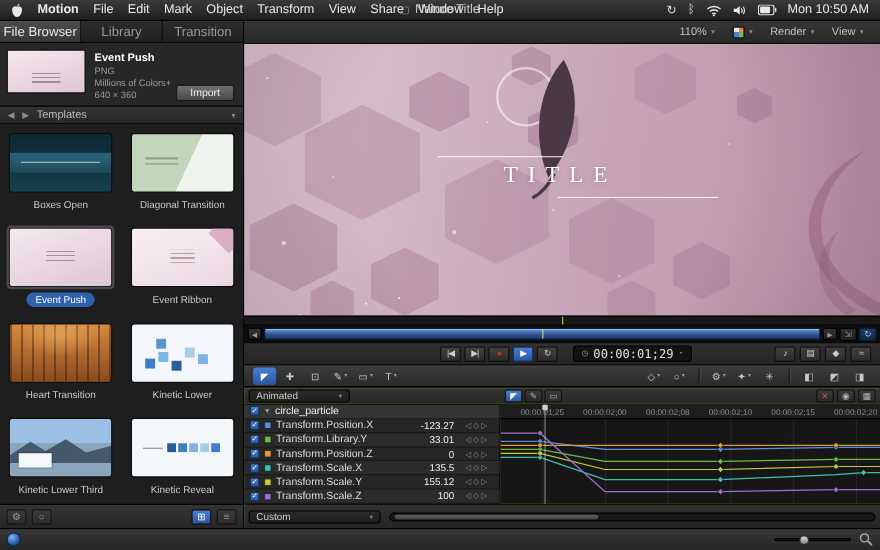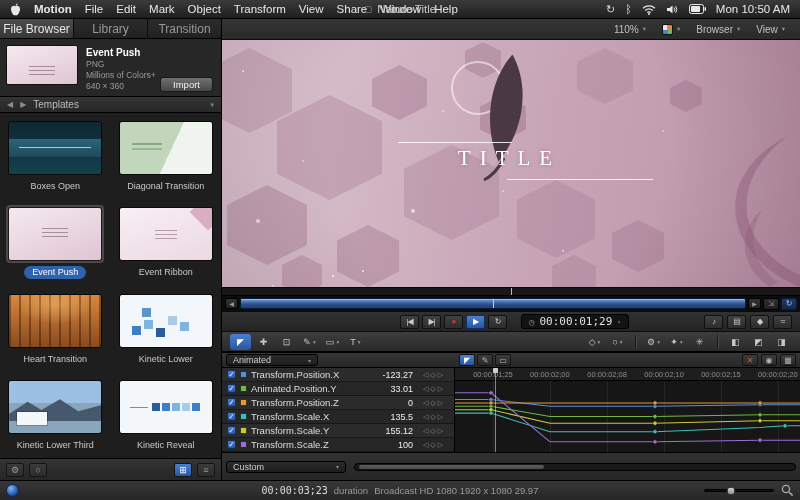--- a/index.html
+++ b/index.html
@@ -136,21 +136,21 @@
   .kval{width:42px;flex:none;text-align:right;color:#eee;font-size:9px}
   .knav{width:32px;flex:none;display:flex;justify-content:center;gap:2px;color:#8a8a8a;font-size:7px}
   .kfe-graph{flex:1;min-width:0;display:flex;flex-direction:column;position:relative;background:#161616}
   .gr-ruler{height:13px;flex:none;background:#1e1e1e;border-bottom:1px solid #000;position:relative;font-size:7.5px;color:#8d8d8d}
   .gr-ruler span{position:absolute;top:2px;transform:translateX(-50%);white-space:nowrap}
   .gr-plot{flex:1;position:relative;min-height:0}
   .gl{position:absolute;top:0;bottom:0;width:1px;background:#272727}
   #curves{position:absolute;inset:0;width:100%;height:100%}
   .ph{position:absolute;left:11.6%;top:-13px;bottom:0;width:1px;background:rgba(225,225,225,.55);z-index:3}
   .ph::before{content:"";position:absolute;top:0;left:-2px;width:5px;height:5px;background:#cfcfcf;border-radius:1px}
-  .kfe-f{height:28px;flex:none;background:linear-gradient(#313131,#262626);border-top:1px solid #000;display:flex;align-items:center;gap:8px;padding:0 4px}
+  .kfe-f{height:22px;flex:none;background:linear-gradient(#313131,#262626);border-top:1px solid #000;display:flex;align-items:center;gap:8px;padding:0 4px}
   .scrolltrack{flex:1;height:8px;background:#181818;border:1px solid #000;border-radius:4px;position:relative}
   .scrollthumb{position:absolute;left:4px;top:1px;bottom:1px;width:42%;background:linear-gradient(#5e5e5e,#474747);border-radius:3px}
 
   
   .statusbar{height:20px;flex:none;background:linear-gradient(#373737,#262626);border-top:1px solid #000;display:flex;align-items:center;gap:8px;padding:0 6px;position:relative}
   .app-badge{width:13px;height:13px;border-radius:50%;background:radial-gradient(circle at 35% 30%,#7ab6ff,#1a4a9a 72%);border:1px solid #0a2a5a;flex:none}
   .sb-center{position:absolute;left:50%;transform:translateX(-50%);display:flex;align-items:center;gap:6px;font-size:9.5px;color:#999;white-space:nowrap}
   .sb-tc{font-family:"DejaVu Sans Mono",monospace;color:#ddd;font-size:10px}
   .sb-right{margin-left:auto;display:flex;align-items:center;gap:7px}
   .slider{width:70px;height:3px;background:#121212;border:1px solid #000;border-radius:2px;position:relative}
@@ -299,21 +299,21 @@
       <div class="canvasbar">
         <span class="cb-item">
           <span>110%</span>
             <span class="dd">▾</span>
         </span>
         <span class="cb-item">
           <span class="chan"></span>
             <span class="dd">▾</span>
         </span>
         <span class="cb-item">
-          <span>Browser</span>
+          <span>Render</span>
             <span class="dd">▾</span>
         </span>
         <span class="cb-item">
           <span>View</span>
             <span class="dd">▾</span>
         </span>
       </div>
 
       <div class="canvas">
         <div class="hx" style="left:-15px;top:8px;width:85px;height:85px;opacity:.22"></div>
@@ -447,35 +447,40 @@
           </span>
           <span class="kh-right">
             <span class="khb red">✕</span>
             <span class="khb">◉</span>
             <span class="khb">▦</span>
           </span>
         </div>
 
         <div class="kfe-body">
           <div class="kfe-left">
+            <div class="krow group">
+              <span class="cb">✓</span>
+              <span class="disc">▼</span>
+              <span class="kname">circle_particle</span>
+            </div>
             <div class="krow">
               <span class="cb">✓</span>
               <span class="chip" style="background: rgb(93, 143, 214);"></span>
               <span class="kname">Transform.Position.X</span>
               <span class="kval">-123.27</span>
               <span class="knav">
                   <span>◁</span>
                   <span>◇</span>
                   <span>▷</span>
                 </span>
             </div>
             <div class="krow">
               <span class="cb">✓</span>
               <span class="chip" style="background: rgb(111, 184, 69);"></span>
-              <span class="kname">Animated.Position.Y</span>
+              <span class="kname">Transform.Library.Y</span>
               <span class="kval">33.01</span>
               <span class="knav">
                   <span>◁</span>
                   <span>◇</span>
                   <span>▷</span>
                 </span>
             </div>
             <div class="krow">
               <span class="cb">✓</span>
               <span class="chip" style="background: rgb(224, 154, 60);"></span>
@@ -577,25 +582,20 @@
           <div class="scrolltrack">
             <div class="scrollthumb"></div>
           </div>
         </div>
       </div>
     </div>
   </div>
 
   <div class="statusbar">
     <span class="app-badge"></span>
-    <div class="sb-center">
-      <span class="sb-tc">00:00:03;23</span>
-      <span>duration</span>
-      <span>Broadcast HD 1080 1920 x 1080 29.97</span>
-    </div>
     <div class="sb-right">
       <div class="slider">
         <div class="sl-thumb"></div>
       </div>
       <svg width="13" height="13" viewBox="0 0 13 13">
           <circle cx="5" cy="5" r="3.6" stroke="#aaa" stroke-width="1.3" fill="none"></circle>
           <line x1="8" y1="8" x2="11.6" y2="11.6" stroke="#aaa" stroke-width="1.6"></line>
         </svg>
     </div>
   </div>

